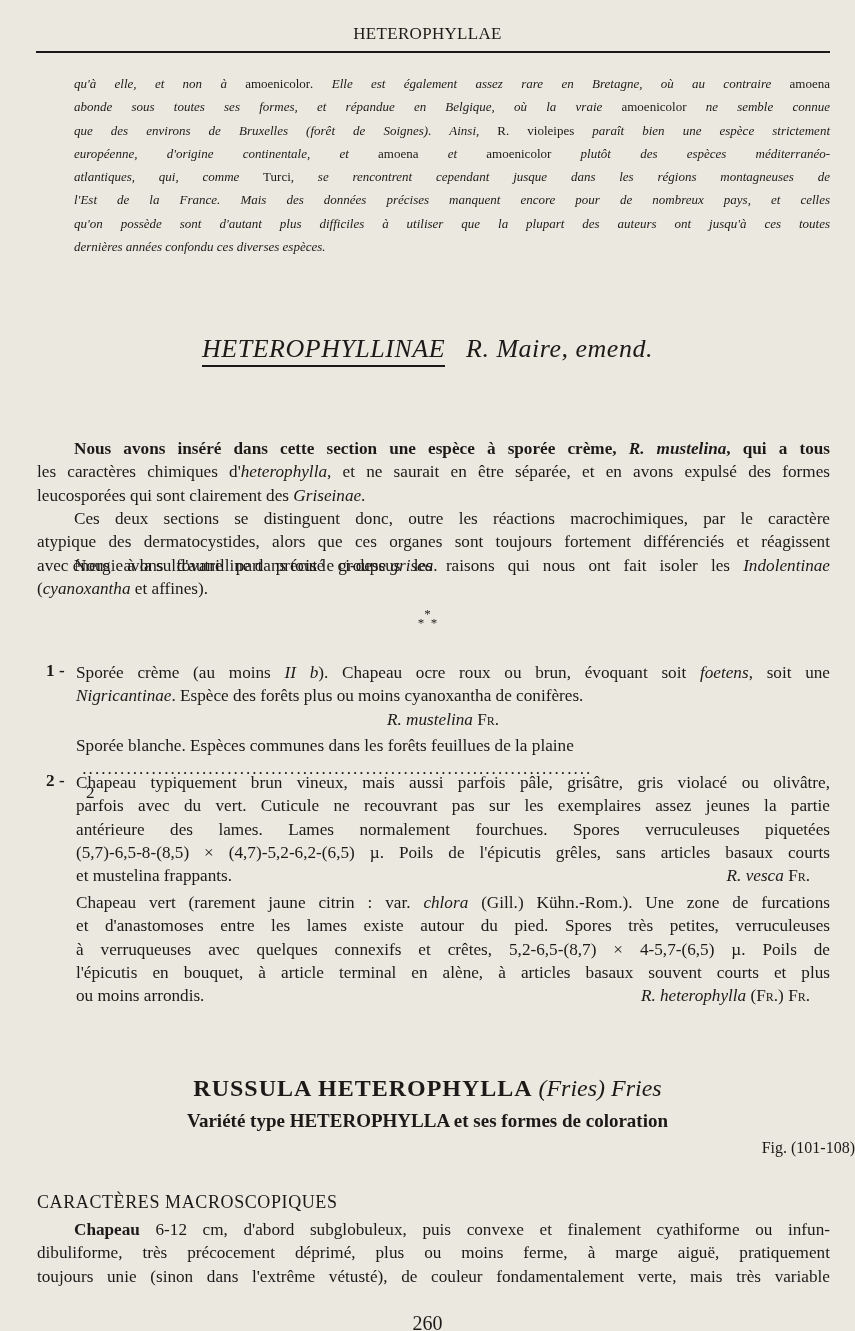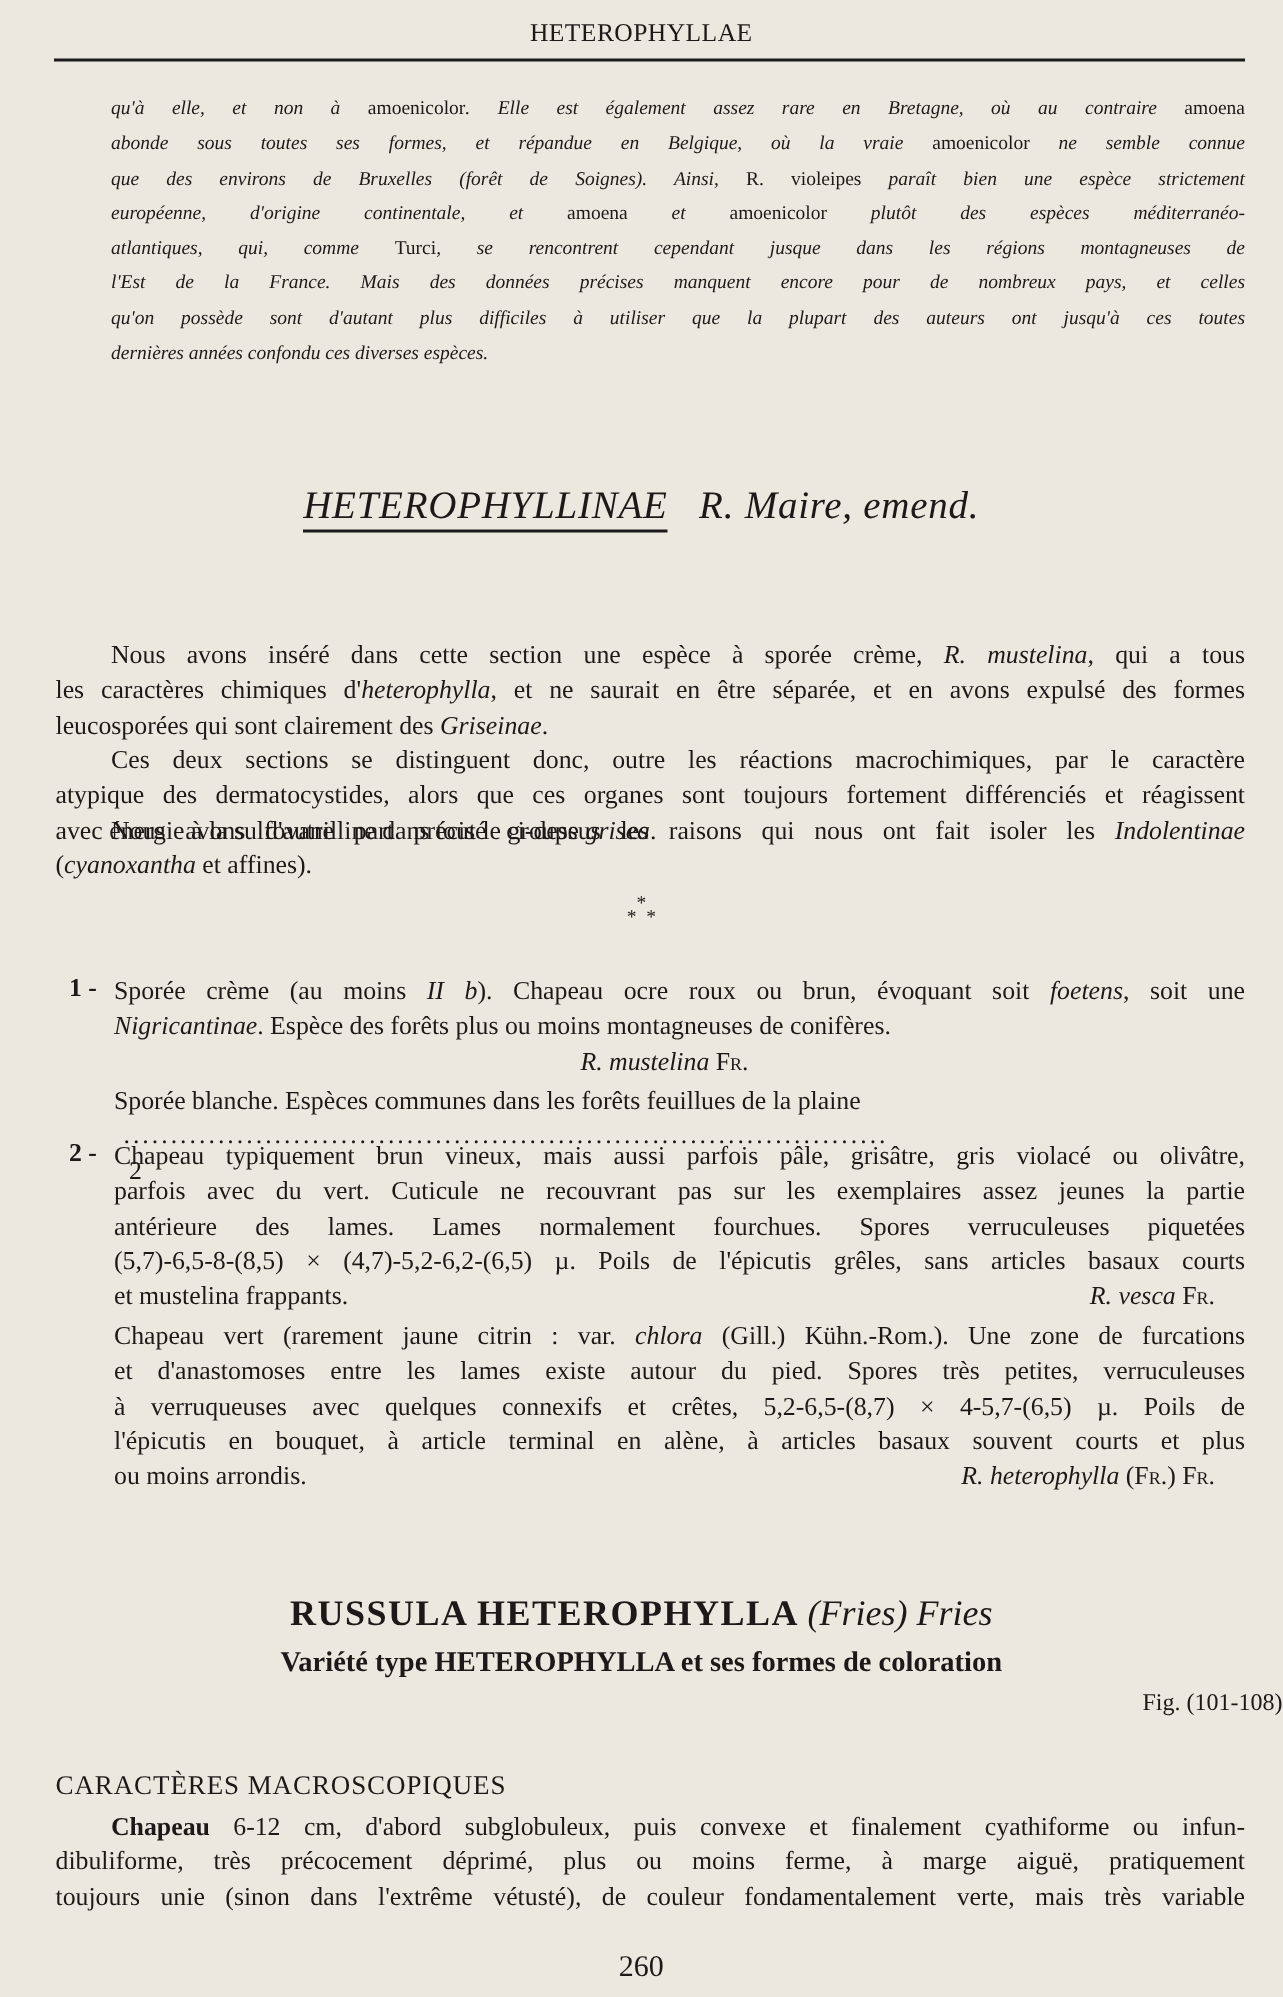--- a/index.html
+++ b/index.html
@@ -3,21 +3,21 @@
 <meta charset="utf-8">
 <style>
   html, body { margin:0; padding:0; }
   body {
     width:855px; height:1331px; overflow:hidden;
     background:#ebe8df;
     font-family:"Liberation Serif", "DejaVu Serif", serif;
     color:#1c1a18;
     position:relative;
   }
-  .page { position:absolute; left:0; top:4px; width:855px; height:974px; }
+  .page { position:absolute; left:0; top:16px; width:855px; height:974px; }
   .running-head {
     position:absolute; left:0; width:855px; top:8px; text-align:center;
     font-size:17px; letter-spacing:0.3px;
   }
   .head-rule { position:absolute; left:36px; top:35px; width:794px; height:2px; background:#1a1a1a; }
   .txt { position:absolute; left:74px; width:756px; font-size:13px; line-height:23.3px; text-align:justify; }
   .line { display:block; white-space:nowrap; text-align-last:justify; text-align:justify; }
   .line.last { text-align-last:left; }
   .it { font-style:italic; }
   .roman { font-style:normal; }
@@ -62,40 +62,40 @@
       <span class="line last"><span class="it">dernières années confondu ces diverses espèces.</span></span>
     </div>
 
   <div class="section-title">
     <span class="u">HETEROPHYLLINAE</span>
     <span>&nbsp;</span>
     <span>R. Maire, emend.</span>
   </div>
 
   <div class="para" style="top: 421px; left: 37px; width: 793px;" id="sp0">
-      <span class="line" style="margin-left: 0px; padding-left: 37px;"><span class="roman">Nous avons inséré dans cette section une espèce à sporée crème, </span><span class="it">R. mustelina</span><span class="roman">, qui a tous</span></span>
+      <span class="line" style="margin-left: 0px; padding-left: 37px; font-weight: bold;"><span class="roman">Nous avons inséré dans cette section une espèce à sporée crème, </span><span class="it">R. mustelina</span><span class="roman">, qui a tous</span></span>
       <span class="line"><span class="roman">les caractères chimiques d'</span><span class="it">heterophylla</span><span class="roman">, et ne saurait en être séparée, et en avons expulsé des formes</span></span>
       <span class="line last"><span class="roman">leucosporées qui sont clairement des </span><span class="it">Griseinae</span><span class="roman">.</span></span>
     </div>
   <div class="para" style="top: 491px; left: 37px; width: 793px;" id="sp1">
       <span class="line" style="margin-left: 0px; padding-left: 37px;"><span class="roman">Ces deux sections se distinguent donc, outre les réactions macrochimiques, par le caractère</span></span>
       <span class="line"><span class="roman">atypique des dermatocystides, alors que ces organes sont toujours fortement différenciés et réagissent</span></span>
       <span class="line last"><span class="roman">avec énergie à la sulfovanilline dans tout le groupe </span><span class="it">grisea</span><span class="roman">.</span></span>
     </div>
   <div class="para" style="top: 538px; left: 37px; width: 793px;" id="sp2">
       <span class="line" style="margin-left: 0px; padding-left: 37px;"><span class="roman">Nous avons d'autre part précisé ci-dessus les raisons qui nous ont fait isoler les </span><span class="it">Indolentinae</span></span>
       <span class="line last"><span class="roman">(</span><span class="it">cyanoxantha</span><span class="roman"> et affines).</span></span>
     </div>
 
   <div class="stars">*<br>*&nbsp;&nbsp;*</div>
 
   <div class="key-num" style="top:645px;">1 -</div>
   <div class="key-block" style="top:645px;" id="c1a">
       <span class="line"><span class="roman">Sporée crème (au moins </span><span class="it">II b</span><span class="roman">). Chapeau ocre roux ou brun, évoquant soit </span><span class="it">foetens</span><span class="roman">, soit une</span></span>
-      <span class="line last"><span class="it">Nigricantinae</span><span class="roman">. Espèce des forêts plus ou moins montagneuses de conifères.</span></span>
+      <span class="line last"><span class="it">Nigricantinae</span><span class="roman">. Espèce des forêts plus ou moins cyanoxantha de conifères.</span></span>
     </div>
   <div class="key-block" style="top:692px;">
     <span class="right"><span class="it">R. mustelina</span> <span class="sc">Fr.</span></span>
   </div>
   <div class="key-block" style="top:718px;">
     <div class="dots-row">
       <span>Sporée blanche. Espèces communes dans les forêts feuillues de la plaine</span>
       <span class="fill">&nbsp;.................................................................................</span>
       <span style="padding-left:10px;">2</span>
     </div>

